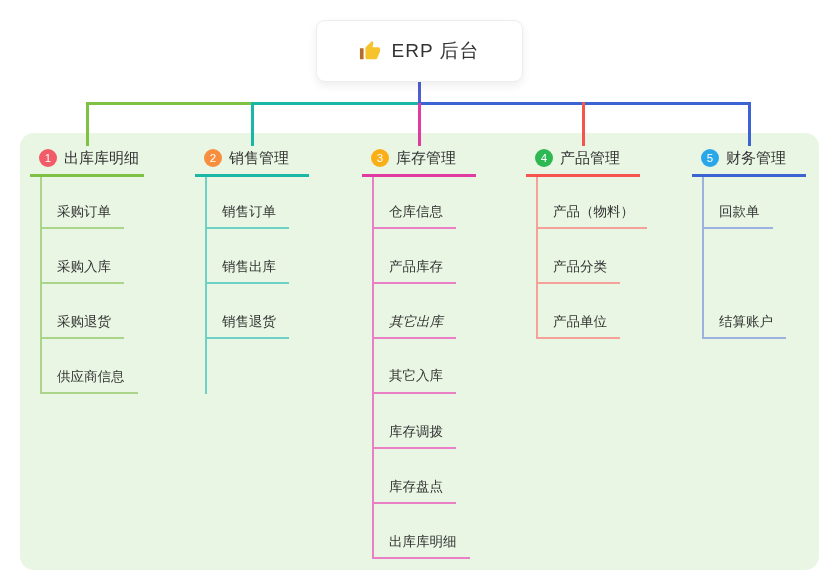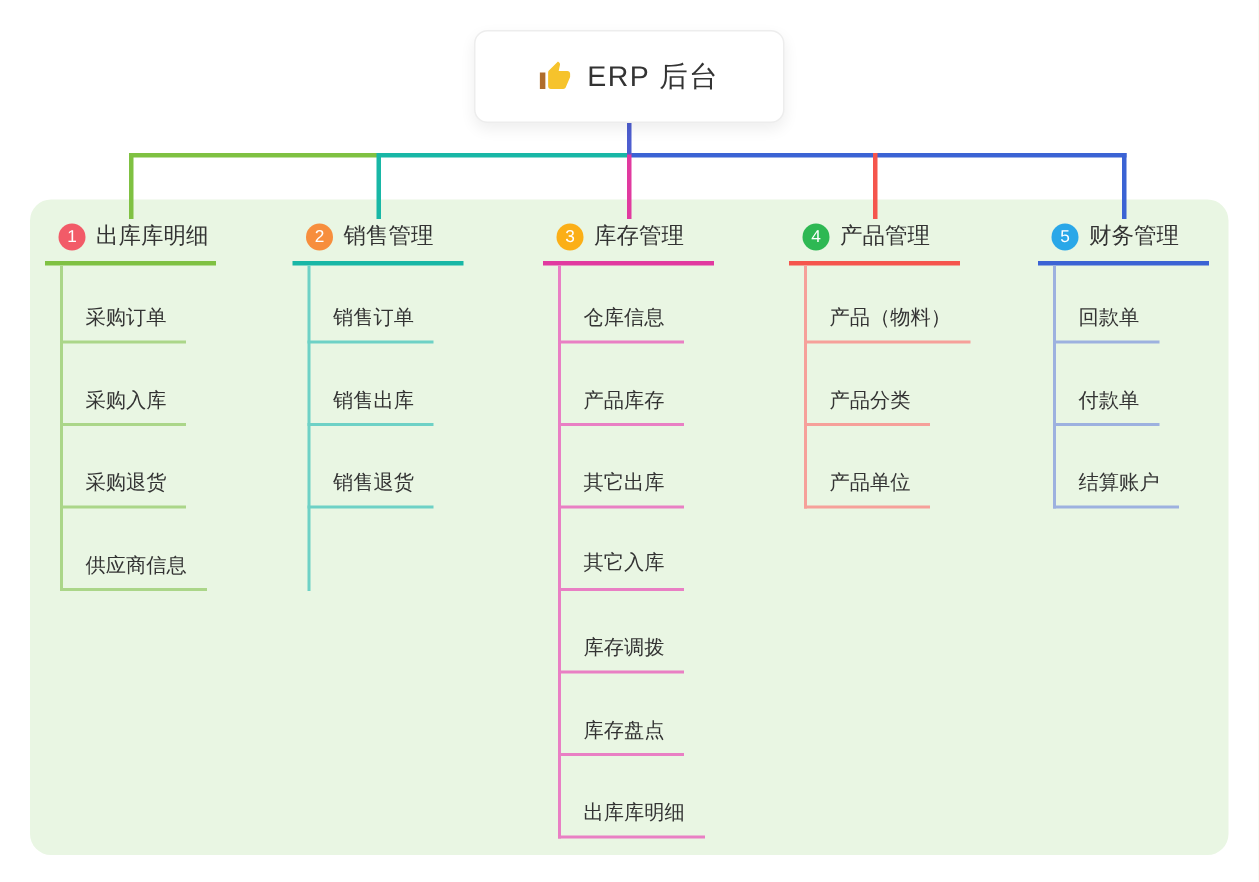--- a/index.html
+++ b/index.html
@@ -74,21 +74,21 @@
         <div class="child-row" style="top: 163px; border-bottom-color: rgb(110, 209, 198);">销售退货</div>
       </div>
       <div class="branch" style="left: 362px;">
         <div class="branch-header" style="border-bottom-color: rgb(225, 58, 160);">
           <span class="badge" style="background: rgb(251, 175, 23);">3</span>
           <span class="txt">库存管理</span>
         </div>
         <div class="spine" style="background: rgb(233, 127, 196); height: 382px;"></div>
         <div class="child-row" style="top: 53px; border-bottom-color: rgb(233, 127, 196);">仓库信息</div>
         <div class="child-row" style="top: 108px; border-bottom-color: rgb(233, 127, 196);">产品库存</div>
-        <div class="child-row" style="top: 163px; border-bottom-color: rgb(233, 127, 196);">其它出库</div>
+        <div class="child-row" style="top: 163px; border-bottom-color: rgb(233, 127, 196); font-style: italic;">其它出库</div>
         <div class="child-row" style="top: 218px; border-bottom-color: rgb(233, 127, 196); font-family: Liberation Mono, monospace;">其它入库</div>
         <div class="child-row" style="top: 273px; border-bottom-color: rgb(233, 127, 196);">库存调拨</div>
         <div class="child-row" style="top: 328px; border-bottom-color: rgb(233, 127, 196); font-family: Liberation Serif, serif;">库存盘点</div>
         <div class="child-row" style="top: 383px; border-bottom-color: rgb(233, 127, 196);">出库库明细</div>
       </div>
       <div class="branch" style="left: 526px;">
         <div class="branch-header" style="border-bottom-color: rgb(245, 85, 77);">
           <span class="badge" style="background: rgb(46, 184, 83);">4</span>
           <span class="txt">产品管理</span>
         </div>
@@ -97,21 +97,20 @@
         <div class="child-row" style="top: 108px; border-bottom-color: rgb(246, 160, 154);">产品分类</div>
         <div class="child-row" style="top: 163px; border-bottom-color: rgb(246, 160, 154);">产品单位</div>
       </div>
       <div class="branch" style="left: 692px;">
         <div class="branch-header" style="border-bottom-color: rgb(59, 99, 212);">
           <span class="badge" style="background: rgb(42, 167, 232);">5</span>
           <span class="txt">财务管理</span>
         </div>
         <div class="spine" style="background: rgb(157, 177, 223); height: 162px;"></div>
         <div class="child-row" style="top: 53px; border-bottom-color: rgb(157, 177, 223);">回款单</div>
-        <div class="child-row" style="top: 108px; border-bottom-color: rgb(157, 177, 223);">付款单</div>
         <div class="child-row" style="top: 163px; border-bottom-color: rgb(157, 177, 223);">结算账户</div>
       </div>
     </div>
 
   <div class="root-card">
     <span>
       <svg width="22" height="22" viewBox="0 0 24 24">
         <path d="M1 21h4V9H1z" fill="#b06d2c"></path>
         <path d="M23 10c0-1.1-.9-2-2-2h-6.31l.95-4.57.03-.32c0-.41-.17-.79-.44-1.06L14.17 1 7.58 7.59C7.22 7.95 7 8.45 7 9v10c0 1.1.9 2 2 2h9c.83 0 1.54-.5 1.84-1.22l3.02-7.05c.09-.23.14-.47.14-.73v-2z" fill="#f6c32c"></path>
       </svg>

